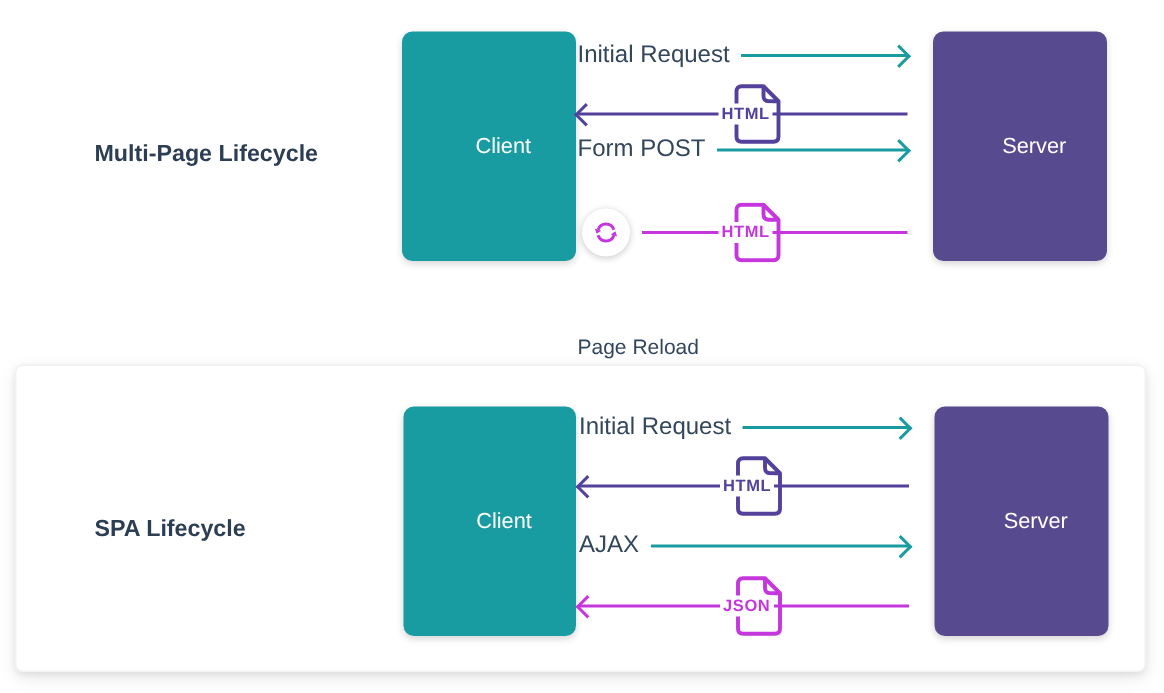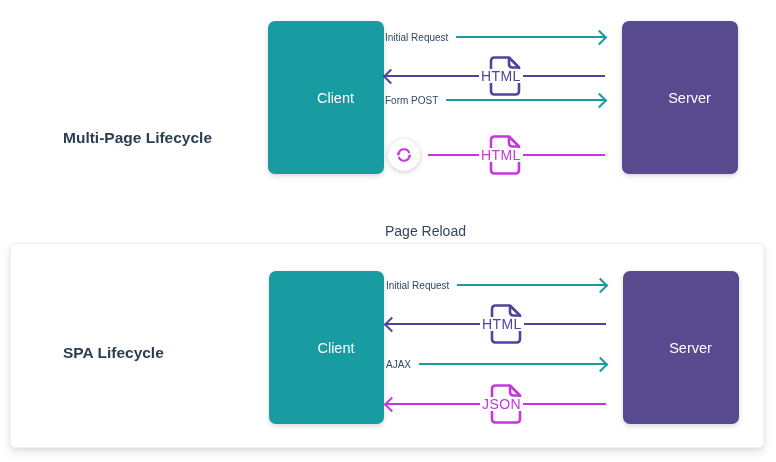--- a/index.html
+++ b/index.html
@@ -4,48 +4,48 @@
 <style>
   html,body{margin:0;padding:0;background:#ffffff;}
   body{width:776px;height:462px;position:relative;font-family:"Liberation Sans", sans-serif;overflow:hidden;}
   .canvas{position:absolute;inset:0;}
   .panel{position:absolute;}
   .panel.top{left:0;top:0;width:776px;height:231px;}
   .panel.card{left:10px;top:243px;width:754px;height:205px;background:#fff;border-radius:5px;
     border:1px solid #f2f2f2;box-shadow:0 2px 4px rgba(0,0,0,.07),0 4px 12px rgba(0,0,0,.09);box-sizing:border-box;}
   .title{position:absolute;margin:0;font-size:15.5px;font-weight:700;line-height:22px;
     color:var(--title_text,#2C3E54);white-space:nowrap;}
-  .panel.top .title{left:63px;top:92px;margin-top:35px;}
+  .panel.top .title{left:63px;top:92px;}
   .panel.card .title{left:52px;top:98px;}
   .box{position:absolute;border-radius:7px;display:flex;align-items:center;justify-content:center;
     color:#fff;font-size:14.5px;box-shadow:0 2px 5px rgba(0,0,0,.16);padding-left:19px;}
   .box.client{background:var(--client_box,#189BA1);}
   .box.server{background:var(--server_box,#574A8E);}
   .panel.top .box.client{left:268px;top:21px;width:97px;height:153px;}
   .panel.top .box.server{left:622px;top:21px;width:97px;height:153px;}
   .panel.card .box.client{left:258px;top:27px;width:96px;height:153px;}
   .panel.card .box.server{left:612px;top:27px;width:97px;height:153px;}
   .row{position:absolute;width:220px;height:40px;display:flex;align-items:center;gap:8px;}
   .panel.top .row{left:385px;}
   .panel.card .row{left:375px;}
   .panel.top .r1{top:17px;} .panel.top .r2{top:56px;} .panel.top .r3{top:80px;} .panel.top .r4{top:135px;}
   .panel.card .r1{top:21px;} .panel.card .r2{top:60px;} .panel.card .r3{top:100px;} .panel.card .r4{top:140px;}
   .teal{color:var(--accent_teal,#189BA1);}
   .indigo{color:var(--accent_indigo,#53419B);}
   .magenta{color:var(--accent_magenta,#C537DD);}
-  .rlabel{font-size:10px;color:var(--text_dark,#33475C);white-space:nowrap;}
+  .rlabel{font-size:16px;color:var(--text_dark,#33475C);white-space:nowrap;}
   .arrow{position:relative;flex:1;height:2px;background:currentColor;}
   .arrow.right::after{content:"";position:absolute;right:0;top:-4.5px;width:9px;height:9px;
     border:solid currentColor;border-width:0 2px 2px 0;transform:rotate(-45deg);background:transparent;}
   .arrow.left::before{content:"";position:absolute;left:0;top:-4.5px;width:9px;height:9px;
     border:solid currentColor;border-width:0 2px 2px 0;transform:rotate(135deg);background:transparent;}
   .file-icon{position:absolute;left:103px;top:50%;transform:translateY(-50%);width:34px;height:40px;}
   .file-icon svg{display:block;width:34px;height:40px;}
   .file-label{position:absolute;left:-9px;top:50%;transform:translateY(-50%);background:#fff;
-    padding:0 2px;font-weight:400;font-size:14px;letter-spacing:.4px;line-height:14px;color:inherit;}
+    padding:0 2px;font-weight:700;font-size:11px;letter-spacing:.4px;line-height:14px;color:inherit;}
   .reload-badge{flex:none;width:32px;height:32px;margin-left:3px;border-radius:50%;background:#fff;
     box-shadow:0 1px 5px rgba(0,0,0,.22);display:flex;align-items:center;justify-content:center;}
   .caption{position:absolute;left:385px;top:189px;font-size:14px;line-height:20px;
     color:var(--text_dark,#33475C);white-space:nowrap;margin-top:32px;}
 </style>
 </head>
 <body>
 
 <div class="canvas">
 

